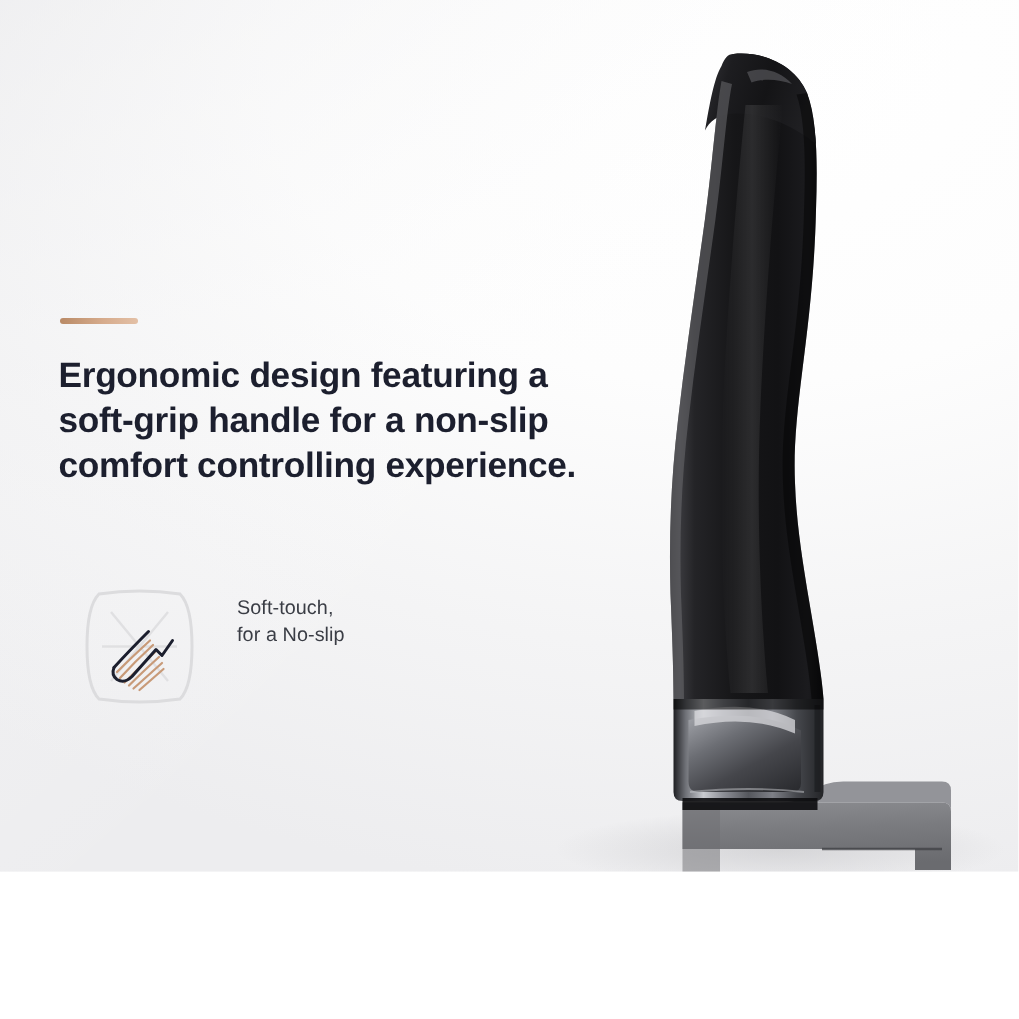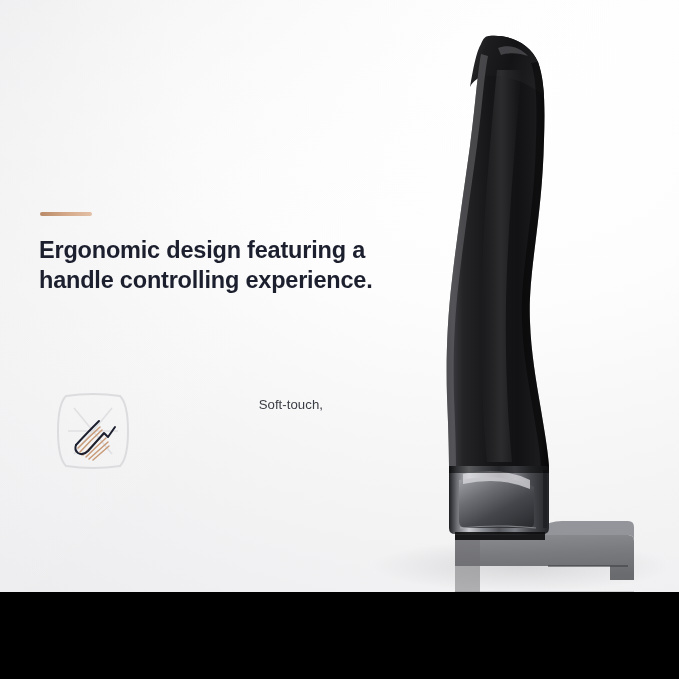--- a/index.html
+++ b/index.html
@@ -2,21 +2,21 @@
 <html><head>
 <meta charset="utf-8">
 <style>
   html,body{margin:0;padding:0;}
   body{
     width:679px;height:679px;overflow:hidden;
     font-family:"Liberation Sans", sans-serif;
     background:#ffffff;
   }
   #stage{
-    position:relative;width:679px;height:679px;overflow:hidden;
+    position:relative;width:679px;height:581px;overflow:hidden;
     background:
       radial-gradient(120% 95% at 72% 8%, #ffffff 0%, #fdfdfd 38%, #f4f4f5 70%, #ededef 100%),
       linear-gradient(135deg,#ececee 0%,#f6f6f7 45%,#fbfbfc 100%);
   }
 
   
   #product{position:absolute;left:0;top:0;width:679px;height:592px;overflow:hidden;}
   #product svg{display:block;width:679px;height:592px;}
 
   
@@ -41,21 +41,21 @@
     position:absolute;left:0;top:0;width:82px;height:82px;
   }
   .feature-icon svg{display:block;width:82px;height:82px;}
   .feature-text{
     position:absolute;left:106px;top:6px;width:165px;
     margin:0;
     font-size:13.2px;line-height:17.6px;
     font-weight:500;letter-spacing:0.05px;
     color:#3a3d45;
   }
-  .feature-text span{display:block;text-align:right;}
+  .feature-text span{display:block;}
 
   
   #footer{
     position:absolute;left:0;top:592px;width:679px;height:87px;
     background:#000000;
   }
 </style>
 </head>
 <body>
 
@@ -218,21 +218,22 @@
       <path d="M 460 528 Q 500 524 536 528" stroke="#c6c7cb" stroke-width="1.2" fill="none" opacity="0.5"></path>
 
       <path d="M 449 466 L 549 466 L 549 473 L 449 473 Z" fill="#000000" opacity="0.55"></path>
     </svg>
   </div>
 
   <div class="accent-rule"></div>
 
   <h1 class="headline">
     <span>Ergonomic design featuring a</span>
-    <span>handle controlling experience.</span>
+    <span>soft-grip handle for a non-slip</span>
+    <span>comfort controlling experience.</span>
   </h1>
 
   <div class="feature">
     <div class="feature-icon">
       <svg viewBox="0 0 82 82" xmlns="http://www.w3.org/2000/svg" aria-hidden="true">
 
         <path d="M 14 6 Q 41 2 68 6 Q 76 14 76 41 Q 76 68 68 76 Q 41 80 14 76 Q 6 68 6 41 Q 6 14 14 6 Z" fill="none" stroke="#dcdcde" stroke-width="2"></path>
         <path d="M 22 18 L 60 64" stroke="#e0e0e2" stroke-width="1.6" fill="none"></path>
         <path d="M 60 18 L 22 64" stroke="#e0e0e2" stroke-width="1.6" fill="none"></path>
         <path d="M 16 41 L 66 41" stroke="#e0e0e2" stroke-width="1.6" fill="none"></path>
@@ -245,20 +246,21 @@
           <path d="M 37 69 Q 46 61 56 52"></path>
           <path d="M 41 70 Q 49 63 57 56"></path>
         </g>
 
         <path d="M 24 55 Q 22 60 26 63 Q 31 66 36 61 L 52 43 L 56 47 L 63 37" stroke="#1c1f2e" stroke-width="2" fill="none" stroke-linecap="round" stroke-linejoin="round"></path>
         <path d="M 24 55 Q 34 44 47 31" stroke="#1c1f2e" stroke-width="2" fill="none" stroke-linecap="round"></path>
       </svg>
     </div>
     <p class="feature-text">
       <span>Soft-touch,</span>
+      <span>for a No-slip</span>
     </p>
   </div>
 
   <div id="footer">
     
     
   </div>
 
 </div>
 

